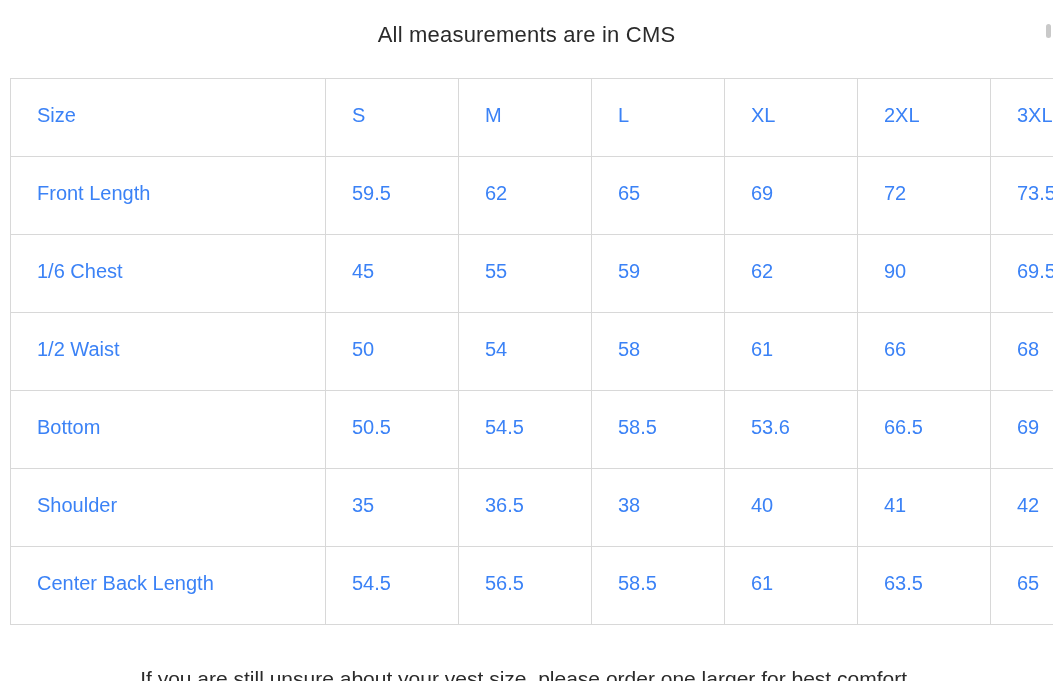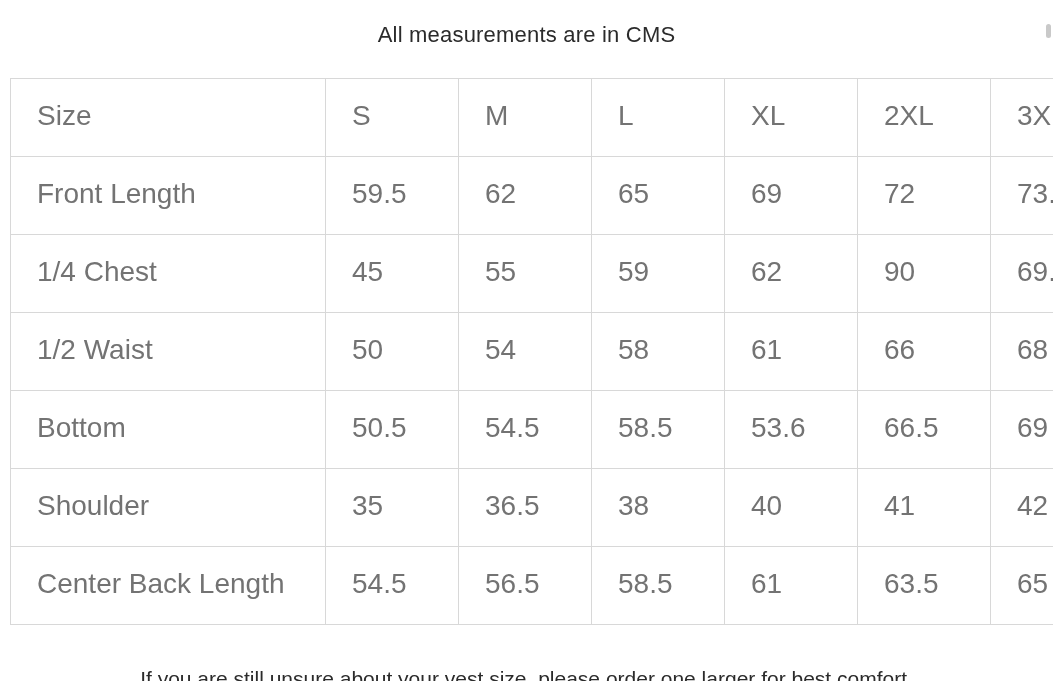--- a/index.html
+++ b/index.html
@@ -43,22 +43,22 @@
     box-sizing: border-box;
   }
   table.size-chart {
     width: 1033px;
     border-collapse: collapse;
     table-layout: fixed;
   }
   table.size-chart td {
     border: 1px solid #d8d8d8;
     height: 73px;
-    font-size: 28px;
-    color: #737373;
+    font-size: 20px;
+    color: #3b82f6;
     font-weight: normal;
     padding: 0 0 4px 26px;
     vertical-align: middle;
     white-space: nowrap;
     overflow: hidden;
   }
   table.size-chart td.label-col {
     width: 288px;
   }
   table.size-chart td.val-col {
@@ -113,21 +113,21 @@
           <td class="label-col">Front Length</td>
           <td class="val-col">59.5</td>
           <td class="val-col">62</td>
           <td class="val-col">65</td>
           <td class="val-col">69</td>
           <td class="val-col">72</td>
           <td class="val-col">73.5</td>
 
         </tr>
         <tr>
-          <td class="label-col">1/4 Chest</td>
+          <td class="label-col">1/6 Chest</td>
           <td class="val-col">45</td>
           <td class="val-col">55</td>
           <td class="val-col">59</td>
           <td class="val-col">62</td>
           <td class="val-col">90</td>
           <td class="val-col">69.5</td>
 
         </tr>
         <tr>
           <td class="label-col">1/2 Waist</td>

